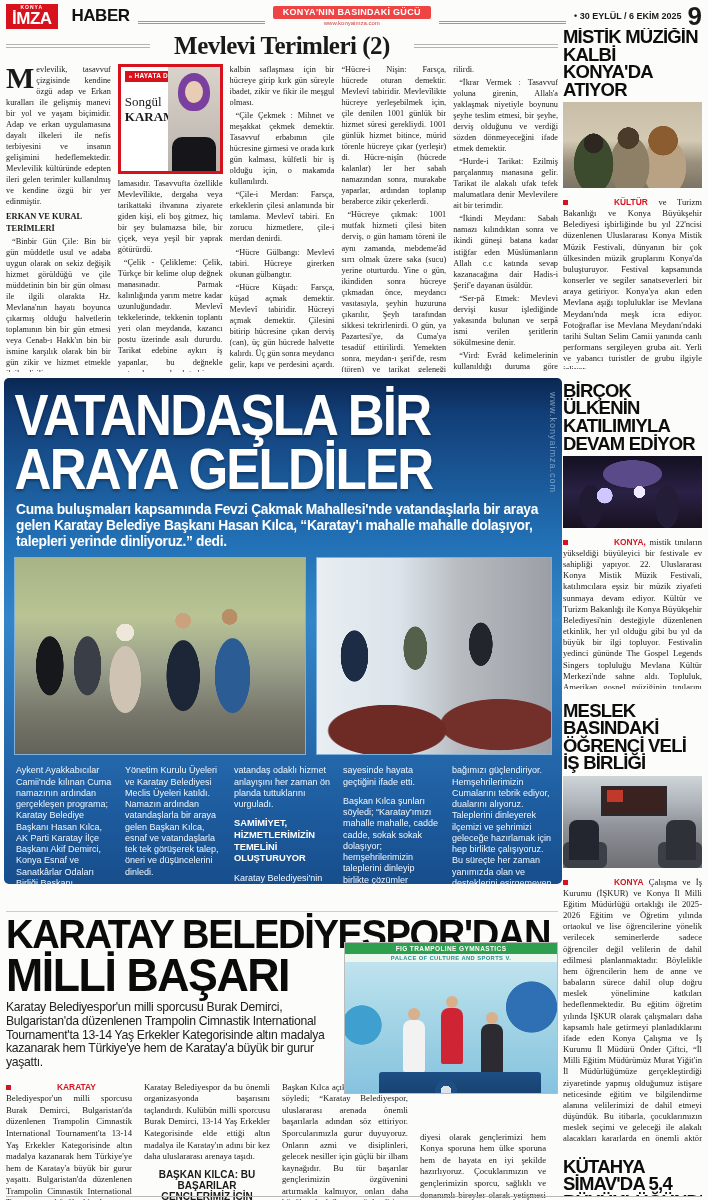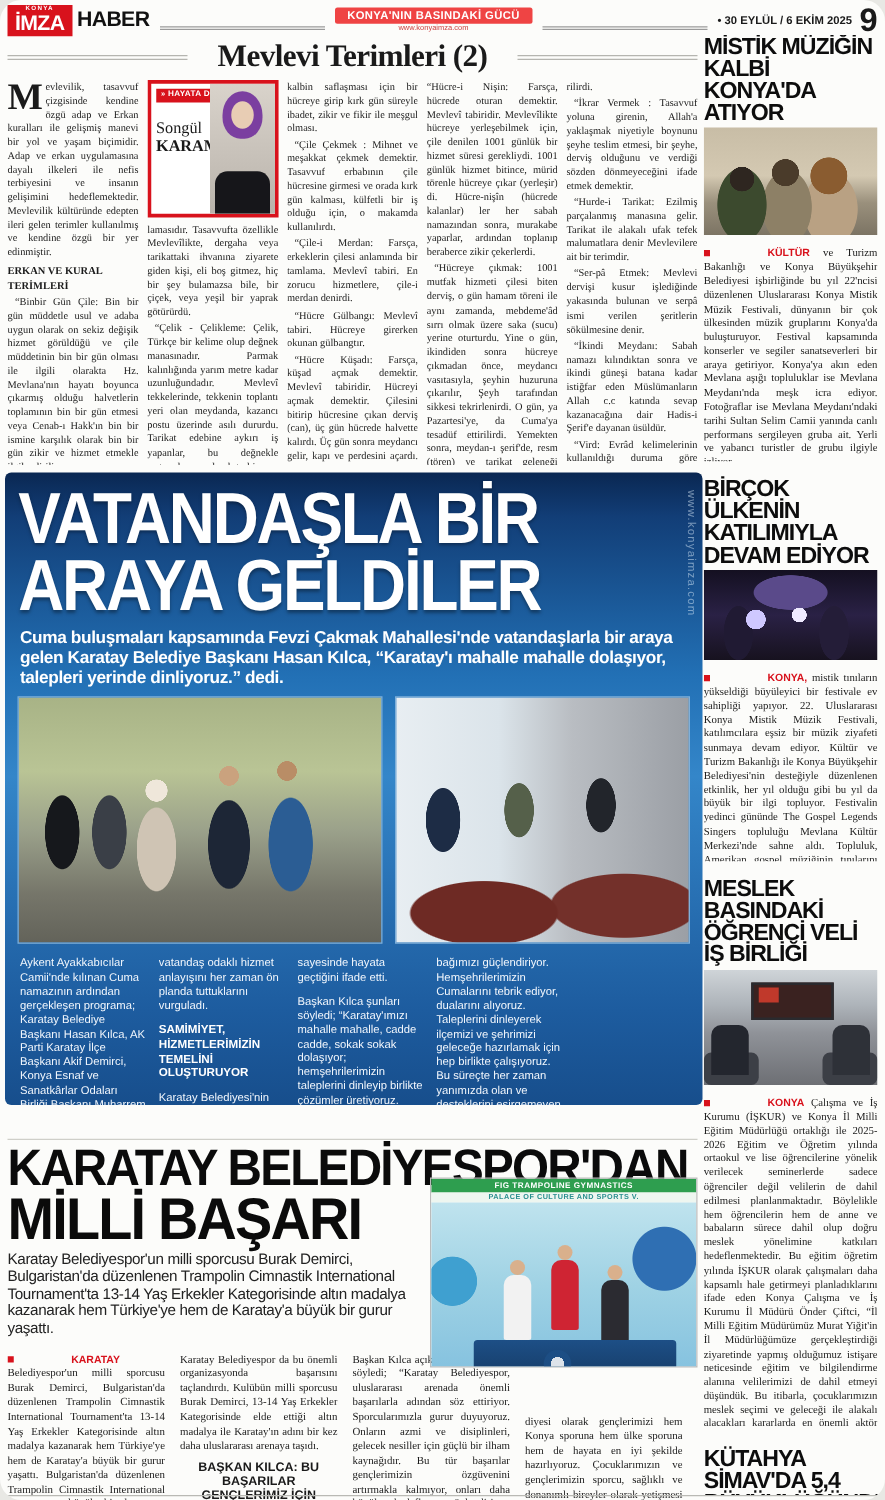--- a/index.html
+++ b/index.html
@@ -1,23 +1,23 @@
 <!DOCTYPE html>
 <html><head>
 <meta charset="utf-8">
 <style>
   html,body{margin:0;padding:0;background:#e8e8e4;}
   .page{position:relative;width:708px;height:1200px;background:#fcfcfa;overflow:hidden;
-        font-family:"Liberation Serif",serif;color:#1a1a1a;border-radius:17px;}
+        font-family:"Liberation Serif",serif;color:#1a1a1a;}
   
   .masthead{position:absolute;top:2px;left:6px;right:6px;height:28px;display:flex;align-items:center;}
   .logo-box{background:#d8121c;color:#fff;padding:1px 6px 2px 6px;line-height:1;text-align:center;}
   .logo-top{font-family:"Liberation Sans",sans-serif;font-size:5px;font-weight:bold;letter-spacing:1px;display:block;}
   .logo-main{font-family:"Liberation Sans",sans-serif;font-size:17px;font-weight:900;letter-spacing:-0.5px;display:block;}
-  .haber{font-family:"Liberation Sans",sans-serif;font-size:17px;font-weight:900;color:#111;margin-left:4px;letter-spacing:-0.5px;}
+  .haber{font-family:"Liberation Sans",sans-serif;font-size:17px;font-weight:900;color:#111;margin-left:14px;letter-spacing:-0.5px;}
   .mast-rule{flex:1;border-bottom:3px double #9a9a9a;align-self:flex-end;margin:0 8px 6px 8px;height:10px;}
   .banner{background:#ef4444;color:#fff;font-family:"Liberation Sans",sans-serif;font-weight:900;
           font-size:9px;padding:2px 10px;border-radius:2px;letter-spacing:0.3px;white-space:nowrap;}
   .banner-wrap{display:flex;flex-direction:column;align-items:center;line-height:1;}
   .banner-url{font-family:"Liberation Sans",sans-serif;font-size:6px;color:#c44;margin-top:1px;}
   .mast-date{font-family:"Liberation Sans",sans-serif;font-size:9px;font-weight:bold;white-space:nowrap;margin-right:6px;}
   .page-no{font-family:"Liberation Sans",sans-serif;font-size:26px;font-weight:900;line-height:1;}
   
   .mevlevi{position:absolute;top:32px;left:6px;width:552px;height:344px;}
   .title-row{display:flex;align-items:center;gap:24px;height:28px;}
@@ -202,22 +202,22 @@
         <p class="mp">“Hücre Küşadı: Farsça, küşad açmak demektir. Mevlevî tabiridir. Hücreyi açmak demektir. Çilesini bitirip hücresine çıkan derviş (can), üç gün hücrede halvette kalırdı. Üç gün sonra meydancı gelir, kapı ve perdesini açardı. Bu halvet müddetinin bittiğini ve o müridin dergâh içinde gezebileceğini gösterirdi.</p>
       </div>
       <div class="mcol">
         <p class="mp noindent">“Hücre-i Nişin: Farsça, hücrede oturan demektir. Mevlevî tabiridir. Mevlevîlikte hücreye yerleşebilmek için, çile denilen 1001 günlük bir hizmet süresi gerekliydi. 1001 günlük hizmet bitince, mürid törenle hücreye çıkar (yerleşir) di. Hücre-nişîn (hücrede kalanlar) ler her sabah namazından sonra, murakabe yaparlar, ardından toplanıp beraberce zikir çekerlerdi.</p>
         <p class="mp">“Hücreye çıkmak: 1001 mutfak hizmeti çilesi biten derviş, o gün hamam töreni ile aynı zamanda, mebdeme'âd sırrı olmak üzere saka (sucu) yerine oturturdu. Yine o gün, ikindiden sonra hücreye çıkmadan önce, meydancı vasıtasıyla, şeyhin huzuruna çıkarılır, Şeyh tarafından sikkesi tekrirlenirdi. O gün, ya Pazartesi'ye, da Cuma'ya tesadüf ettirilirdi. Yemekten sonra, meydan-ı şerif'de, resm (tören) ve tarikat geleneği üzere, ihvanın cümlesiyle müsafaha eder, ondan sonra, Meydancı'nın beraberliğinde hücresine gönde-</p>
       </div>
       <div class="mcol">
         <p class="mp noindent">rilirdi.</p>
         <p class="mp">“İkrar Vermek : Tasavvuf yoluna girenin, Allah'a yaklaşmak niyetiyle boynunu şeyhe teslim etmesi, bir şeyhe, derviş olduğunu ve verdiği sözden dönmeyeceğini ifade etmek demektir.</p>
         <p class="mp">“Hurde-i Tarikat: Ezilmiş parçalanmış manasına gelir. Tarikat ile alakalı ufak tefek malumatlara denir Mevlevilere ait bir terimdir.</p>
+        <p class="mp">“İkindi Meydanı: Sabah namazı kılındıktan sonra ve ikindi güneşi batana kadar istiğfar eden Müslümanların Allah c.c katında sevap kazanacağına dair Hadis-i Şerif'e dayanan üsüldür.</p>
         <p class="mp">“Ser-pâ Etmek: Mevlevi dervişi kusur işlediğinde yakasında bulunan ve serpâ ismi verilen şeritlerin sökülmesine denir.</p>
-        <p class="mp">“İkindi Meydanı: Sabah namazı kılındıktan sonra ve ikindi güneşi batana kadar istiğfar eden Müslümanların Allah c.c katında sevap kazanacağına dair Hadis-i Şerif'e dayanan üsüldür.</p>
         <p class="mp">“Vird: Evrâd kelimelerinin kullanıldığı duruma göre manaları bulunan okumalar; Hergün okunması vazife olarak kabul edilen Kur'an, sure ve ayetlere vird veya evrâd denir.</p>
 
       </div>
     </div>
   </div>
 
   <div class="rail">
 
     <div class="rail-article">
       <p class="rail-h">MİSTİK MÜZİĞİN KALBİ KONYA'DA ATIYOR</p>
@@ -258,20 +258,24 @@
     </div>
     <div class="bb-watermark">www.konyaimza.com</div>
     <div class="bb-lead">Cuma buluşmaları kapsamında Fevzi Çakmak Mahallesi'nde vatandaşlarla bir araya gelen Karatay Belediye Başkanı Hasan Kılca, “Karatay'ı mahalle mahalle dolaşıyor, talepleri yerinde dinliyoruz.” dedi.</div>
     <div class="bb-photos">
       <div class="bb-photo ph ph-outdoor"></div>
       <div class="bb-photo ph ph-indoor"></div>
     </div>
     <div class="bb-cols">
       <div class="bb-col">
         <p>Aykent Ayakkabıcılar Camii'nde kılınan Cuma namazının ardından gerçekleşen programa; Karatay Belediye Başkanı Hasan Kılca, AK Parti Karatay İlçe Başkanı Akif Demirci, Konya Esnaf ve Sanatkârlar Odaları Birliği Başkanı Muharrem Karabacak, Aykent Ayakkabıcılar Sitesi Başkanı Ahmet Sami Özçatal, Ayakkabıcılar Odası Başkanı Muhammet Acar, AK Parti Karatay İlçe</p>
+      </div>
+      <div class="bb-col">
+        <p>Yönetim Kurulu Üyeleri ve Karatay Belediyesi Meclis Üyeleri katıldı. Namazın ardından vatandaşlarla bir araya gelen Başkan Kılca, esnaf ve vatandaşlarla tek tek görüşerek talep, öneri ve düşüncelerini dinledi.</p>
+
       </div>
       <div class="bb-col">
         <p>vatandaş odaklı hizmet anlayışını her zaman ön planda tuttuklarını vurguladı.</p>
         <p class="bb-sub">SAMİMİYET, HİZMETLERİMİZİN TEMELİNİ OLUŞTURUYOR</p>
         <p>Karatay Belediyesi'nin yürüttüğü her hizmetin temelinde vatandaşla kurulan samimi bağların bulunduğunu dile getiren Hasan Kılca, ilçede her kesime hitap eden yatırımların bu birliktelik</p>
       </div>
       <div class="bb-col">
         <p>sayesinde hayata geçtiğini ifade etti.</p>
         <p>Başkan Kılca şunları söyledi; “Karatay'ımızı mahalle mahalle, cadde cadde, sokak sokak dolaşıyor; hemşehrilerimizin taleplerini dinleyip birlikte çözümler üretiyoruz. Bugün de Fevzi Çakmak Mahallemizde Cuma namazı sonrası vatandaşlarımız ve esnafımızla bir araya geldik. Bu buluşmalar ile kardeşlik</p>
       </div>

